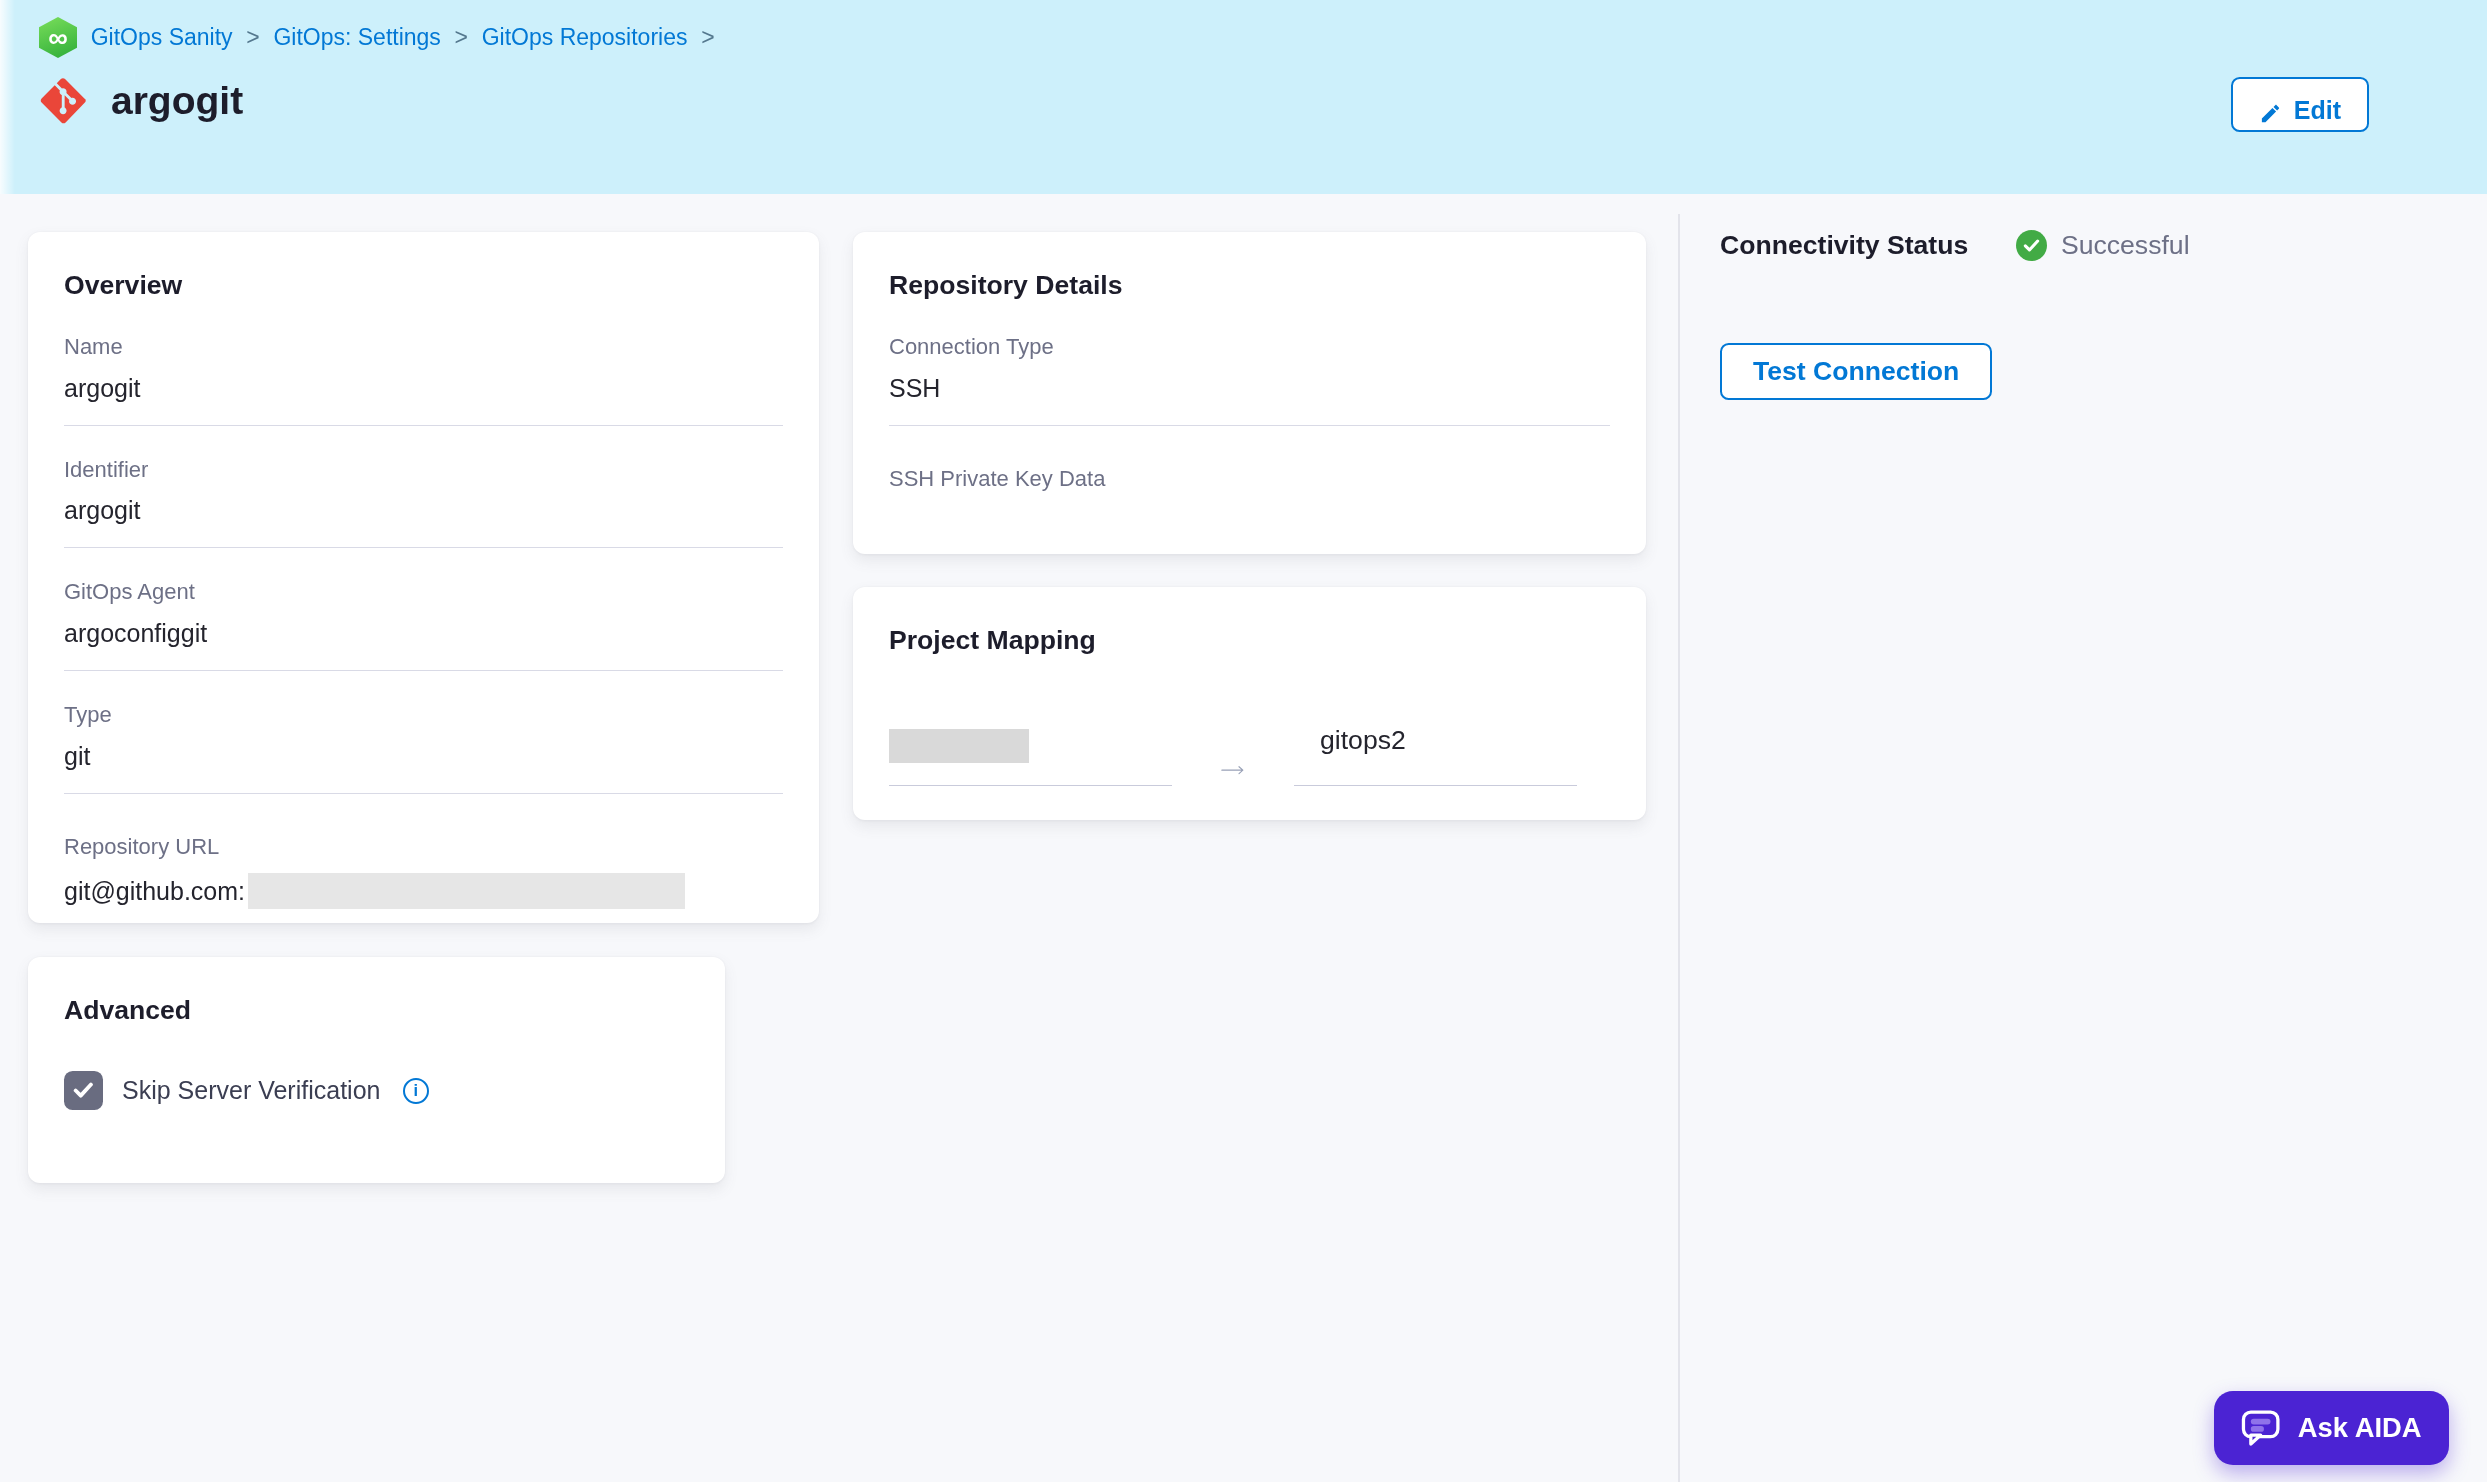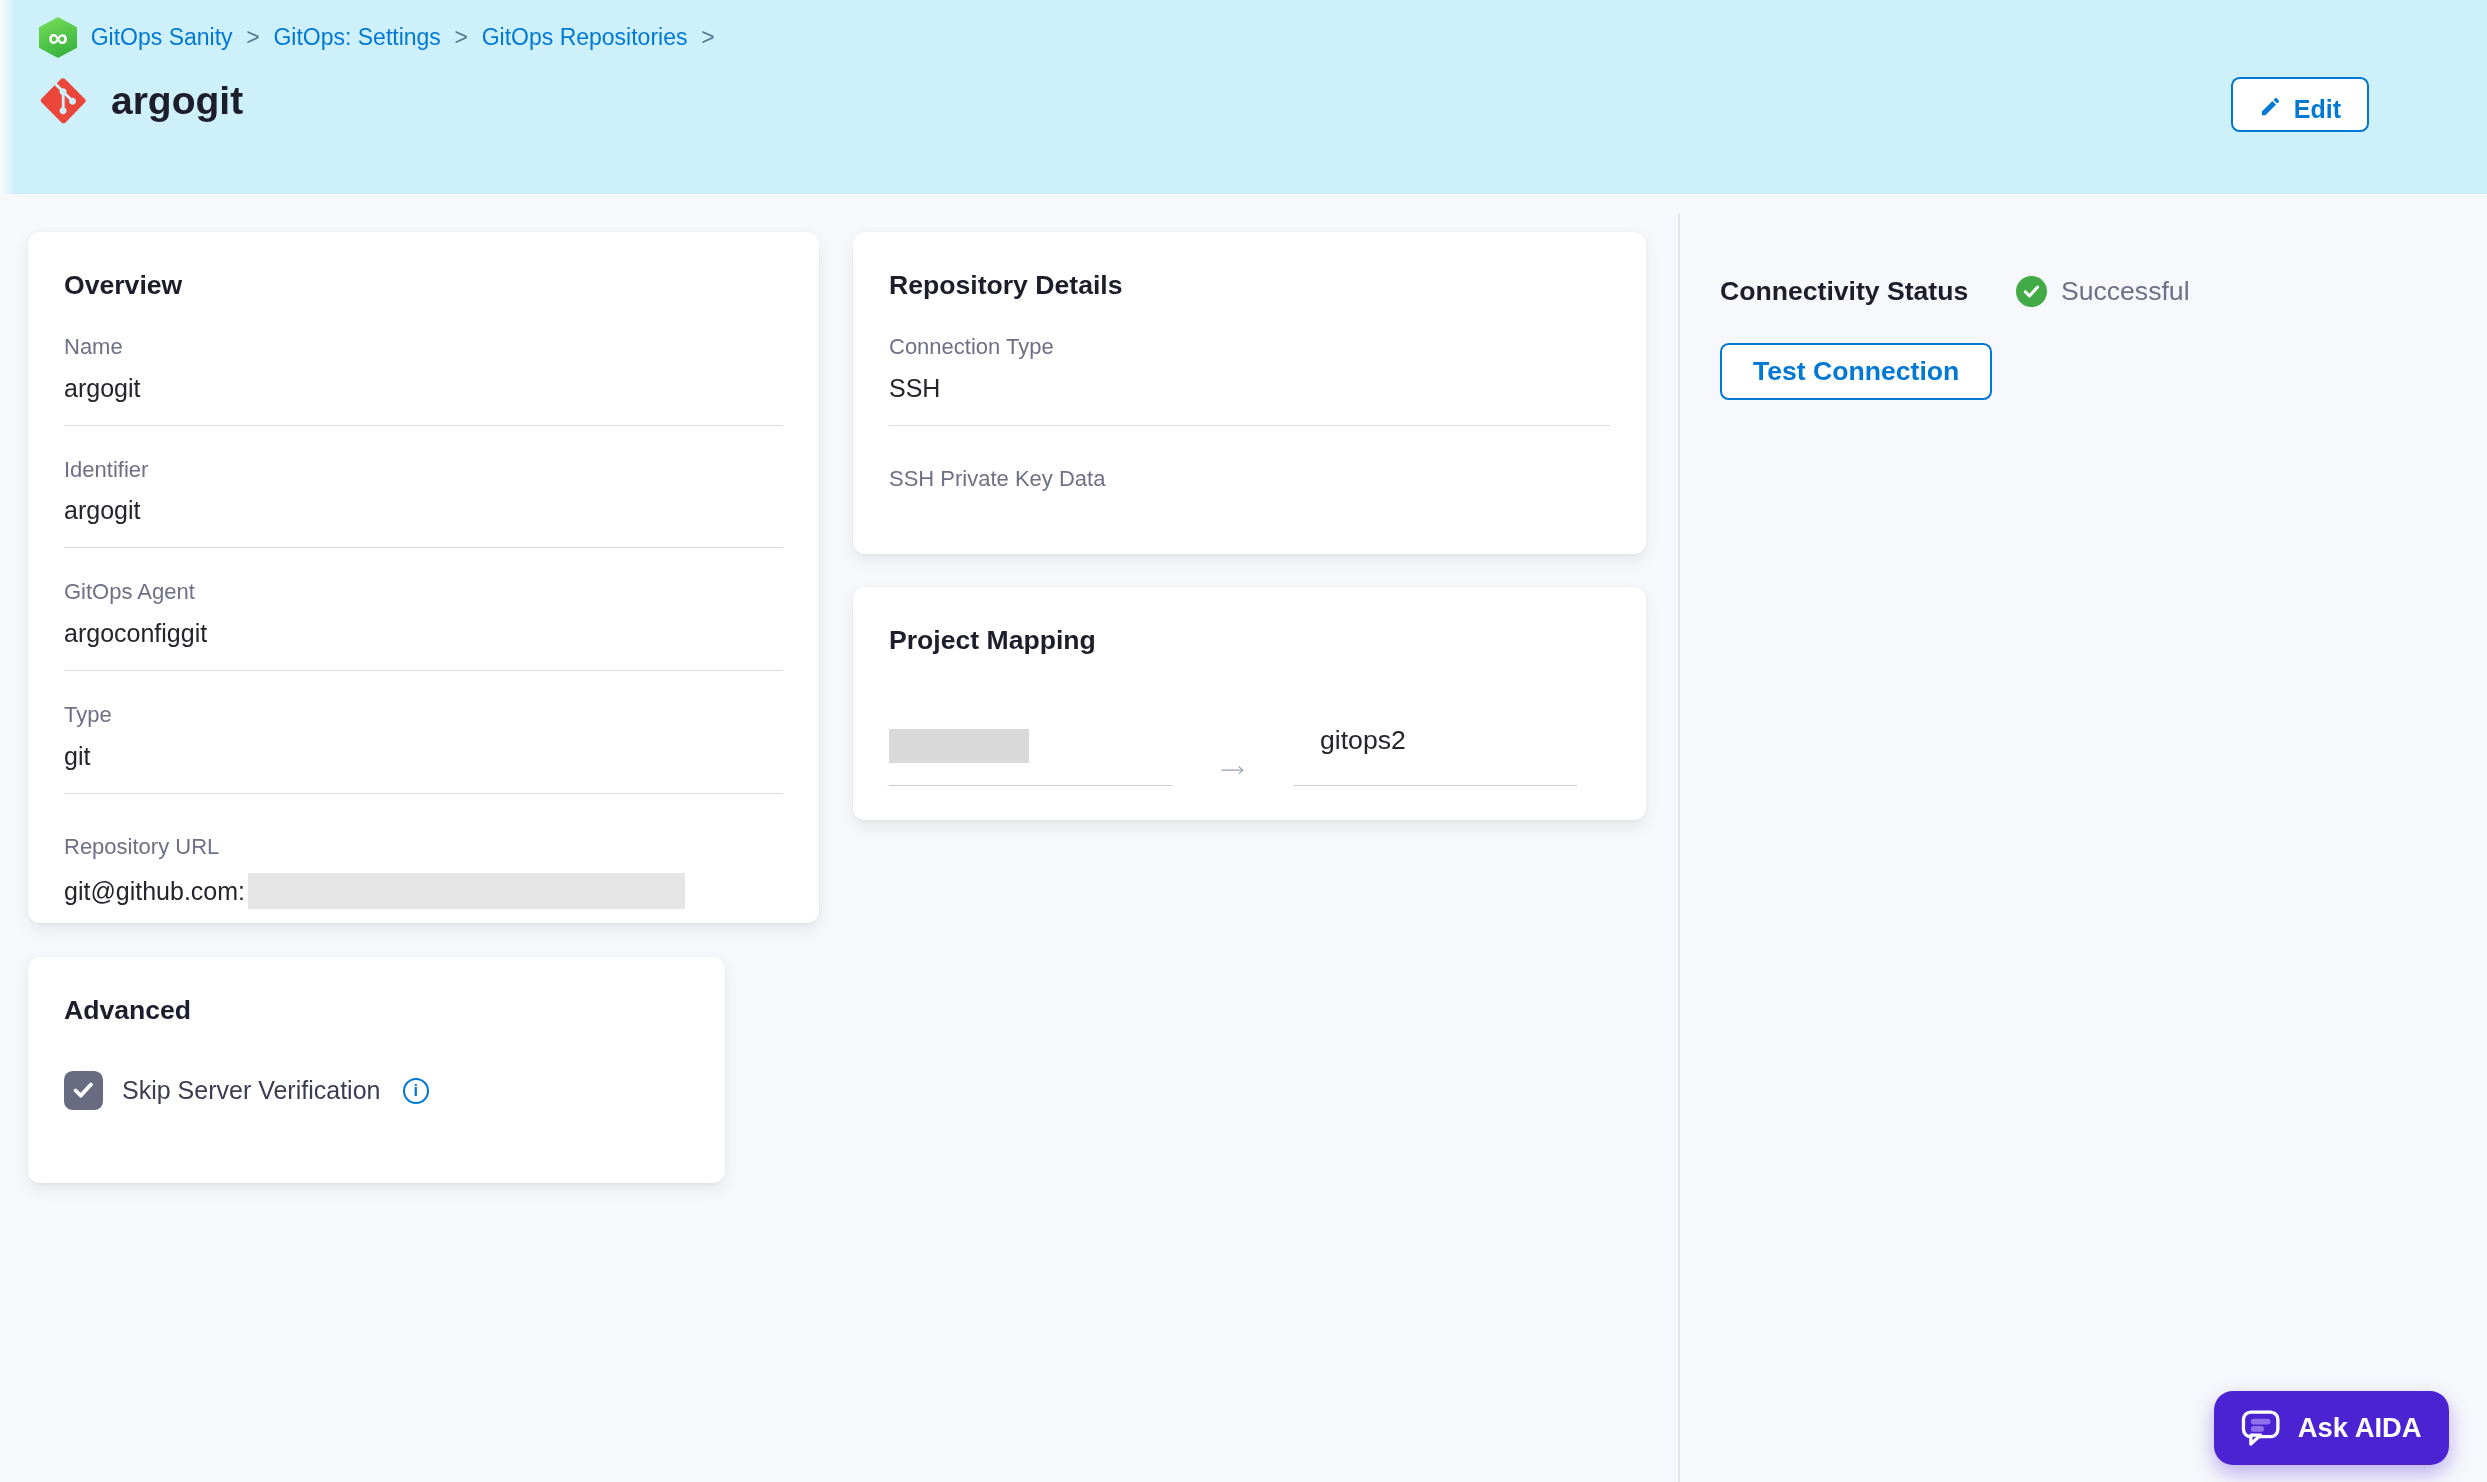--- a/index.html
+++ b/index.html
@@ -35,21 +35,21 @@
   .crumb-link { color:#0278d5; cursor:pointer; }
   .crumb-sep  { color:#54788e; font-size:23px; }
   .title-row {
     position:absolute; left:39px; top:77px;
     display:flex; align-items:center; gap:24px;
   }
   .git-icon { width:48px; height:48px; }
   .page-title { font-size:39px; font-weight:700; color:#1d1d2b; }
   .edit-btn {
     position:absolute; right:118px; top:77px; height:55px;
-    display:flex; align-items:flex-start; gap:12px; padding:16px 26px;
+    display:flex; align-items:flex-end; gap:12px; padding:5px 26px;
     background:#ffffff; border:2.6px solid #0278d5; border-radius:8.6px;
     color:#0278d5; font-size:25px; font-weight:700; cursor:pointer;
     font-family:"Liberation Sans", sans-serif;
   }
   
   .vdivider {
     position:absolute; left:1678px; top:214px; bottom:0; width:1.7px;
     background:#e3e4eb;
   }
   .card {
@@ -89,21 +89,21 @@
   .adv-label { font-size:25px; color:#3b3e52; }
   .info-icon {
     width:26px; height:26px; border-radius:50%;
     border:2.1px solid #0278d5; color:#0278d5;
     display:flex; align-items:center; justify-content:center;
     font-size:16.3px; font-weight:700; margin-left:3.4px; cursor:pointer;
   }
   
   .conn-row {
     position:absolute; left:1720px; top:230px;
-    display:flex; align-items:center; gap:48px;margin-top:46px;
+    display:flex; align-items:center; gap:48px;
   }
   .conn-label { font-size:26.6px; font-weight:700; color:#1d1d2b; }
   .status { display:flex; align-items:center; gap:13.7px; }
   .status-icon {
     width:31px; height:31px; border-radius:50%; background:#42ab45;
     display:flex; align-items:center; justify-content:center;
   }
   .status-text { font-size:26.6px; color:#6d7086; }
   .test-btn {
     position:absolute; left:1720px; top:343px; height:57px; padding:0 31px;

